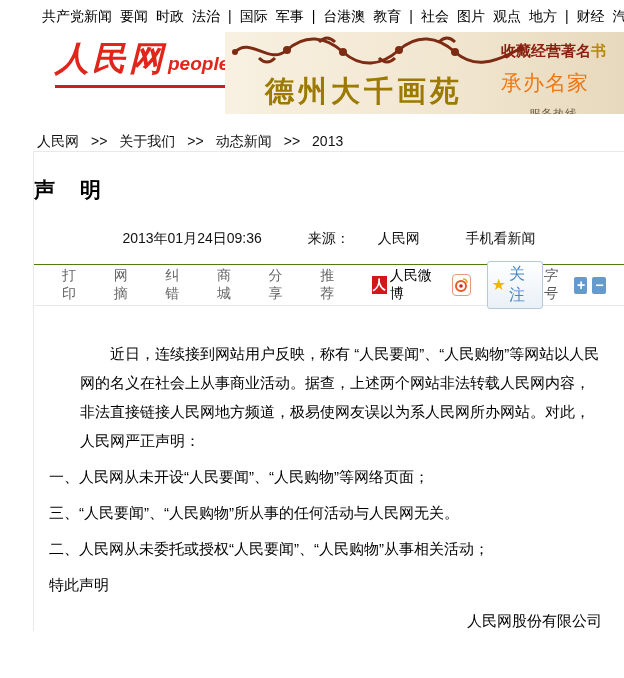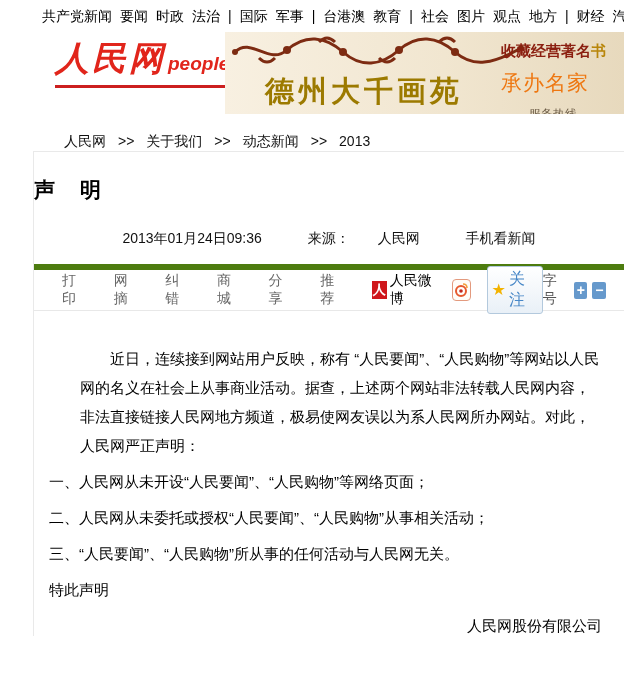--- a/index.html
+++ b/index.html
@@ -27,45 +27,45 @@
   .banner-ornament{position:absolute;left:4px;top:2px;width:300px;height:34px;}
   .banner-title{position:absolute;left:40px;top:40px;font-size:29px;font-weight:bold;color:#9c7a00;
     letter-spacing:4px;white-space:nowrap;}
   .banner-right{position:absolute;left:276px;top:10px;width:130px;white-space:nowrap;}
   .banner-r1a{color:#8b1f10;font-weight:bold;font-size:15px;}
   .banner-r1b{color:#b8860b;font-weight:bold;font-size:15px;}
   .banner-r2{color:#ee7711;font-size:21px;margin-top:8px;letter-spacing:1px;}
   .banner-r3{color:#6b5b45;font-size:12px;margin-top:9px;padding-left:28px;}
 
   
-  .breadcrumb{padding:9px 0 0 64px;font-size:14px;color:#111;white-space:nowrap;}
+  .breadcrumb{padding:9px 0 0 37px;font-size:14px;color:#111;white-space:nowrap;}
   .bc-link{cursor:pointer;}
   .bc-sep{margin:0 12px;}
 
   
   .content{margin-left:33px;border-top:1px solid #e9e9e9;border-left:1px solid #e9e9e9;}
   .article-title{text-align:left;font-size:21px;font-weight:bold;padding-top:24px;letter-spacing:2px;}
   .meta{text-align:center;font-size:14px;margin-top:26px;color:#111;white-space:nowrap;}
   .meta span{margin:0 14px;}
   .meta .m-link{cursor:pointer;}
 
   
-  .toolbar{margin-top:16px;border-top:6px solid #4d7c0f;border-bottom:1px solid #e8e8e8;height:40px;
+  .toolbar{margin-top:16px;border-top:1px solid #4d7c0f;border-bottom:1px solid #e8e8e8;height:40px;
     display:flex;align-items:center;padding:0 18px 0 28px;font-size:14px;color:#666;}
   .t-item{margin-right:34px;cursor:pointer;}
   .weibo-group{display:flex;align-items:center;margin-right:16px;color:#000;cursor:pointer;}
   .people-weibo-icon{width:18px;height:18px;background:#cf171c;color:#fff;font-size:13px;font-weight:bold;
     display:flex;align-items:center;justify-content:center;margin-right:3px;}
   .sina-weibo-icon{width:20px;height:20px;border:1px solid #e39a7e;border-radius:4px;background:#fffdf8;
     display:flex;align-items:center;justify-content:center;margin-right:16px;cursor:pointer;}
   .follow-btn{display:flex;align-items:center;border:1px solid #b3c9dd;border-radius:3px;
     background:linear-gradient(#ffffff,#e9f0f7);padding:2px 9px 2px 4px;cursor:pointer;}
   .star{color:#f3b300;font-size:16px;margin-right:3px;line-height:1;}
   .follow-label{color:#4787c7;font-size:16px;}
-  .fontsize-group{margin-left:auto;display:flex;align-items:center;}
+  .fontsize-group{margin-left:auto;display:flex;align-items:center;font-style:italic;}
   .fs-label{color:#555;margin-right:4px;}
   .fs-btn{width:17px;height:17px;background:#6699cc;color:#fff;font-weight:bold;line-height:1;
     display:flex;align-items:center;justify-content:center;margin-left:5px;font-size:14px;border-radius:2px;cursor:pointer;}
 
   
   .article-body{padding:33px 22px 0 15px;font-size:15px;line-height:29px;color:#000;}
   .article-body p{margin:0;}
   .article-body p + p{margin-top:7px;}
   .article-body p.indent{text-indent:2em;margin-left:31px;}
   .signature{text-align:right;padding-right:22px;margin-top:13px;font-size:15px;}
@@ -147,20 +147,20 @@
     <span class="fontsize-group">
       <span class="fs-label">字号</span>
       <span class="fs-btn">+</span>
       <span class="fs-btn">−</span>
     </span>
   </div>
 
   <div class="article-body">
       <p class="indent">近日，连续接到网站用户反映，称有 “人民要闻”、“人民购物”等网站以人民网的名义在社会上从事商业活动。据查，上述两个网站非法转载人民网内容，非法直接链接人民网地方频道，极易使网友误以为系人民网所办网站。对此，人民网严正声明：</p>
       <p>一、人民网从未开设“人民要闻”、“人民购物”等网络页面；</p>
+      <p>三、“人民要闻”、“人民购物”所从事的任何活动与人民网无关。</p>
       <p>二、人民网从未委托或授权“人民要闻”、“人民购物”从事相关活动；</p>
-      <p>三、“人民要闻”、“人民购物”所从事的任何活动与人民网无关。</p>
       <p>特此声明</p>
     </div>
 
   <div class="signature">人民网股份有限公司</div>
 
 </div>
 
 </body></html>

